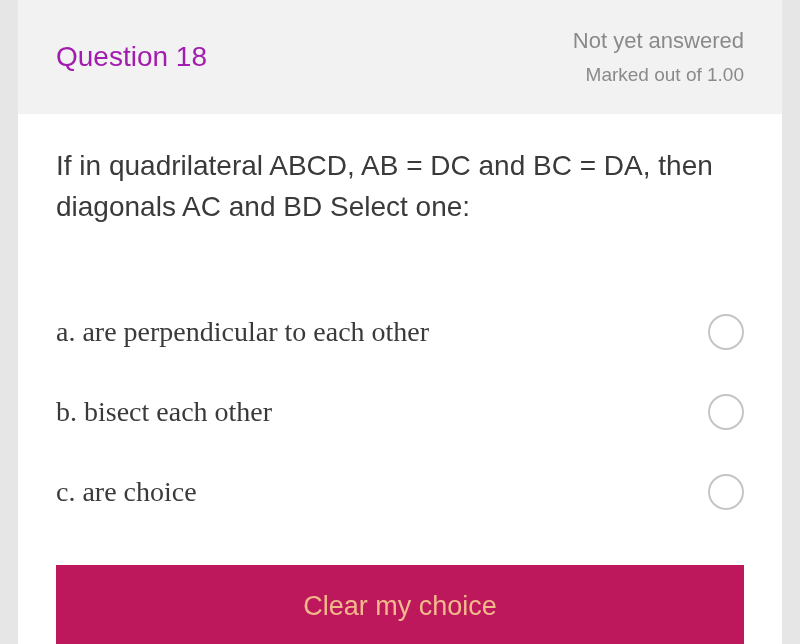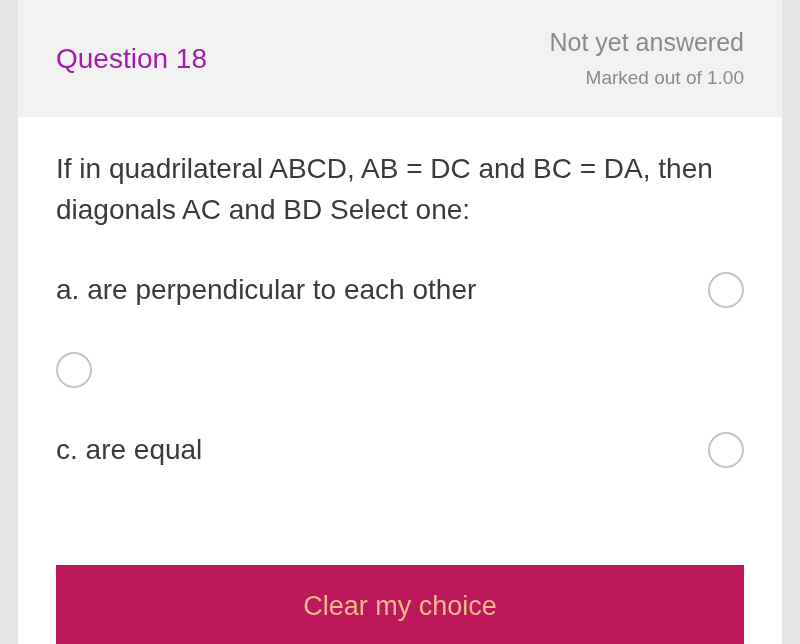--- a/index.html
+++ b/index.html
@@ -30,46 +30,48 @@
     }
     .question-title {
       font-size: 28px;
       color: #a21caf;
       font-weight: 400;
     }
     .header-right {
       text-align: right;
     }
     .status-line {
-      font-size: 25px;
+      font-size: 22px;
       color: #8a8a8a;
       font-weight: 400;
     }
     .marks-line {
       font-size: 19px;
       color: #8a8a8a;
       font-weight: 400;
       margin-top: 10px;
     }
     .content {
       padding: 32px 38px 0 38px;
       flex: 1;
       display: flex;
       flex-direction: column;
+      gap: 45px;
     }
     .question-text {
       font-size: 28px;
       color: #3a3a3a;
       line-height: 1.45;
       margin-bottom: 42px;
     }
     .options {
       display: flex;
       flex-direction: column;
       gap: 44px;
+      font-family: Liberation Serif, serif;
     }
     .option {
       display: flex;
       justify-content: space-between;
       align-items: center;
       cursor: pointer;
     }
     .option-text {
       font-size: 28px;
       color: #3a3a3a;
@@ -110,24 +112,25 @@
 
   <div class="content">
     <div class="question-text">If in quadrilateral ABCD, AB = DC and BC = DA, then diagonals AC and BD Select one:</div>
 
     <div class="options">
       <div class="option">
         <span class="option-text">a. are perpendicular to each other</span>
         <span class="radio"></span>
       </div>
       <div class="option">
+        <span class="option-text">b. bisect each other</span>
         <span class="radio"></span>
       </div>
       <div class="option">
-        <span class="option-text">c. are equal</span>
+        <span class="option-text">c. are choice</span>
         <span class="radio"></span>
       </div>
     </div>
 
     <div class="clear-wrap">
       <button class="clear-btn">Clear my choice</button>
     </div>
   </div>
 </div>
 

